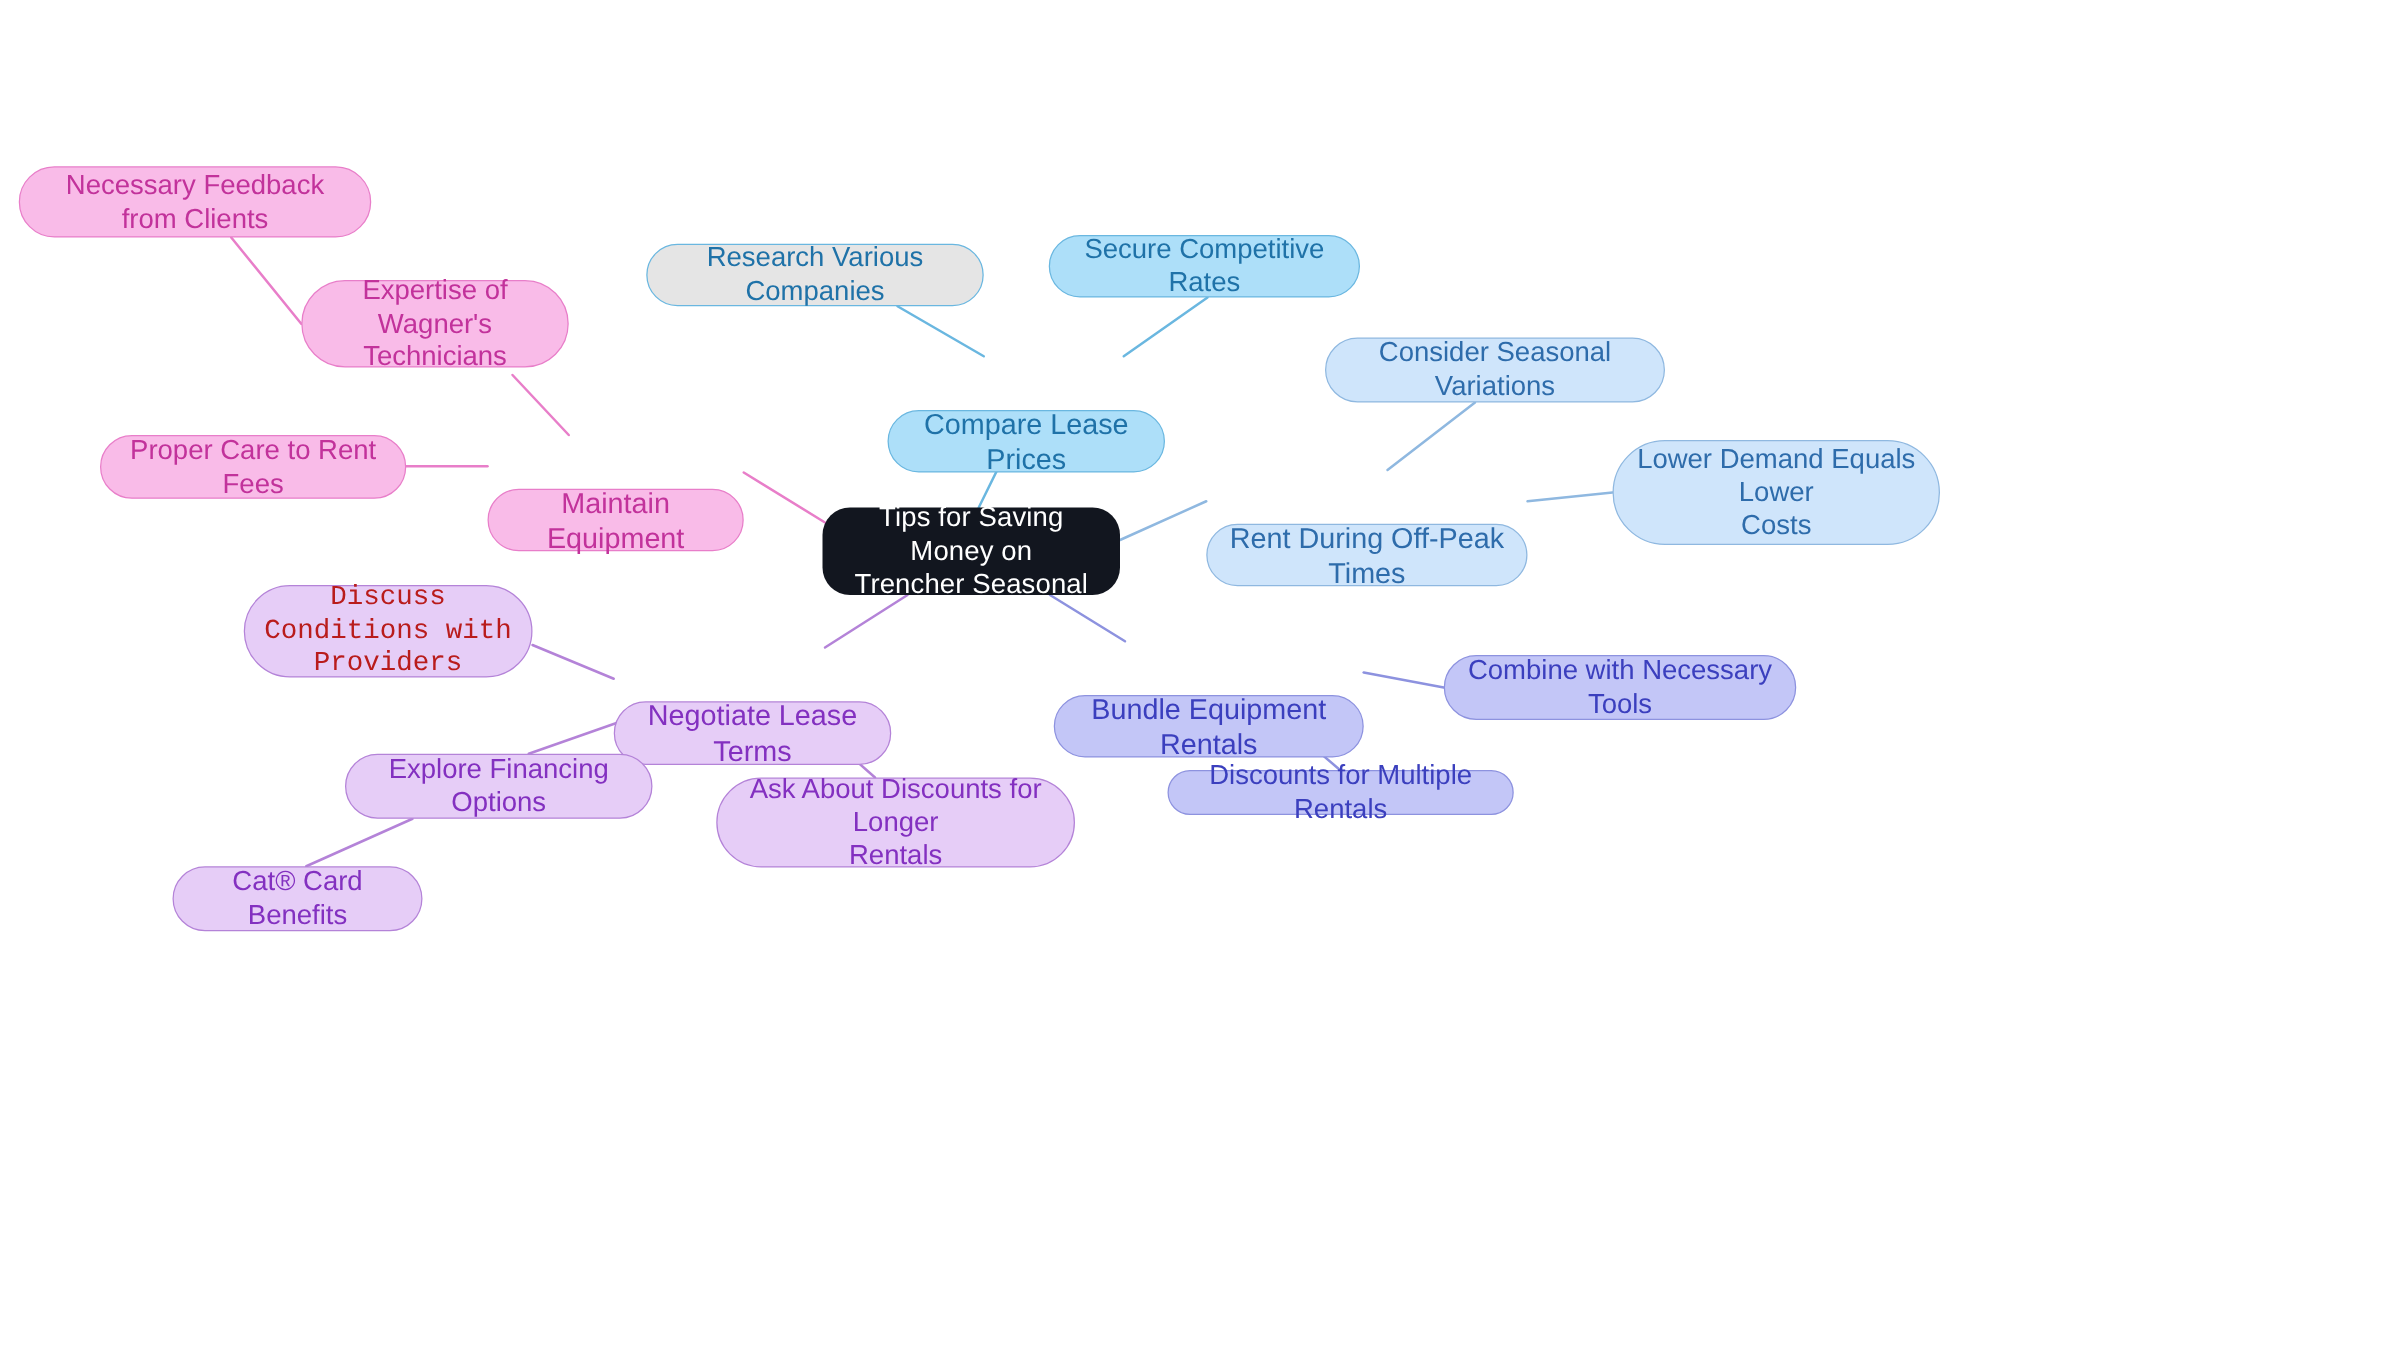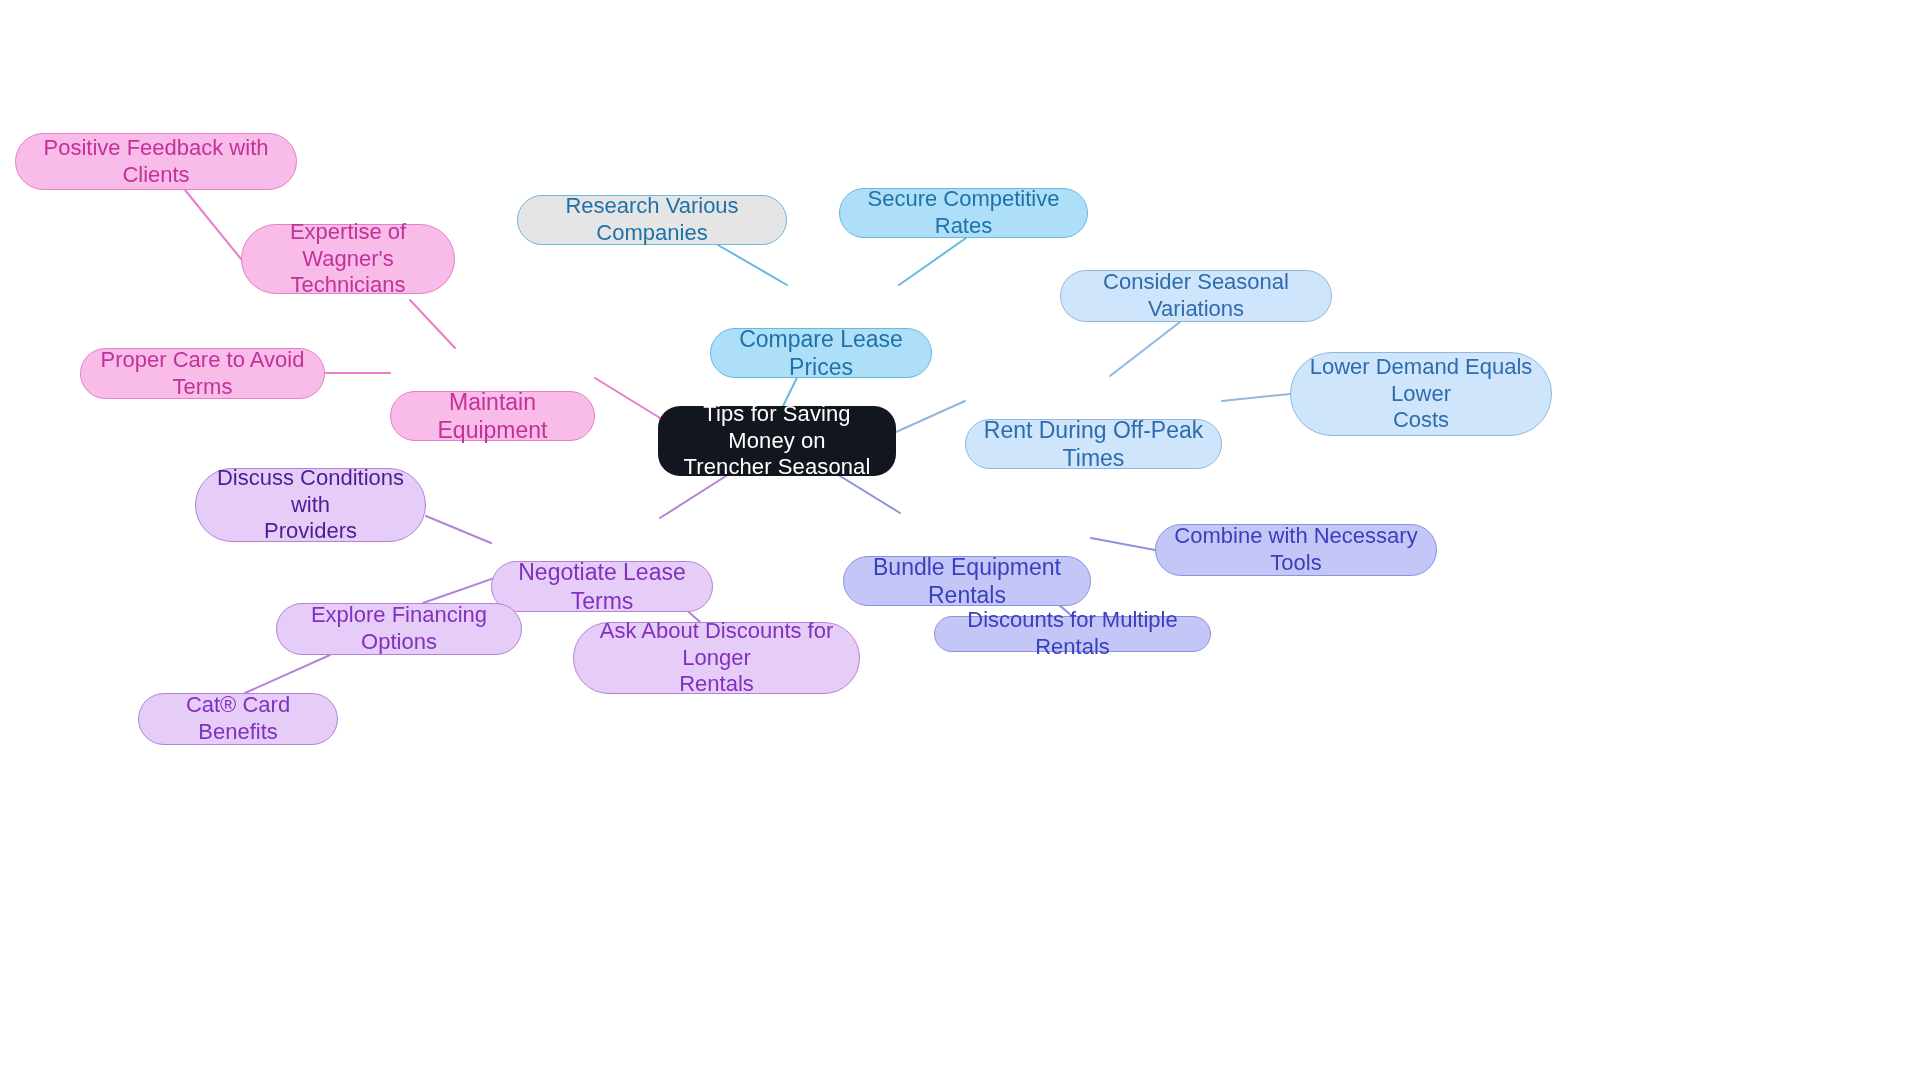--- a/index.html
+++ b/index.html
@@ -86,25 +86,25 @@
       <div class="node lvl2" style="left: 517px; top: 195px; width: 270px; height: 50px; background: #e5e5e5; border-color: rgb(106, 183, 224); color: rgb(31, 114, 168);"><span class="node-text">Research Various Companies</span></div>
       <div class="node lvl2" style="left: 839px; top: 188px; width: 249px; height: 50px; background: rgb(173, 223, 249); border-color: rgb(106, 183, 224); color: rgb(31, 114, 168);"><span class="node-text">Secure Competitive Rates</span></div>
       <div class="node lvl1" style="left: 965px; top: 376px; width: 257px; height: 50px; background: rgb(207, 229, 251); border-color: rgb(143, 184, 224); color: rgb(46, 108, 171);"><span class="node-text">Rent During Off-Peak Times</span></div>
       <div class="node lvl2" style="left: 1060px; top: 270px; width: 272px; height: 52px; background: rgb(207, 229, 251); border-color: rgb(143, 184, 224); color: rgb(46, 108, 171);"><span class="node-text">Consider Seasonal Variations</span></div>
       <div class="node lvl2" style="left: 1290px; top: 352px; width: 262px; height: 84px; background: rgb(207, 229, 251); border-color: rgb(143, 184, 224); color: rgb(46, 108, 171);"><span class="node-text">Lower Demand Equals Lower
 Costs</span></div>
       <div class="node lvl1" style="left: 843px; top: 513px; width: 248px; height: 50px; background: rgb(195, 198, 247); border-color: rgb(141, 146, 223); color: rgb(59, 63, 190);"><span class="node-text">Bundle Equipment Rentals</span></div>
       <div class="node lvl2" style="left: 1155px; top: 524px; width: 282px; height: 52px; background: rgb(195, 198, 247); border-color: rgb(141, 146, 223); color: rgb(59, 63, 190);"><span class="node-text">Combine with Necessary Tools</span></div>
       <div class="node lvl2" style="left: 934px; top: 616px; width: 277px; height: 36px; background: rgb(195, 198, 247); border-color: rgb(141, 146, 223); color: rgb(59, 63, 190);"><span class="node-text">Discounts for Multiple Rentals</span></div>
       <div class="node lvl1" style="left: 491px; top: 518px; width: 222px; height: 51px; background: rgb(230, 205, 247); border-color: rgb(180, 131, 216); color: rgb(131, 48, 192);"><span class="node-text">Negotiate Lease Terms</span></div>
-      <div class="node lvl2" style="left: 195px; top: 468px; width: 231px; height: 74px; background: rgb(230, 205, 247); border-color: rgb(180, 131, 216); color: #4c1d95;"><span class="node-text">Discuss Conditions with
+      <div class="node lvl2" style="left: 195px; top: 468px; width: 231px; height: 74px; background: rgb(230, 205, 247); border-color: rgb(180, 131, 216); color: #b91c1c; font-family: Liberation Mono, monospace;"><span class="node-text">Discuss Conditions with
 Providers</span></div>
       <div class="node lvl2" style="left: 276px; top: 603px; width: 246px; height: 52px; background: rgb(230, 205, 247); border-color: rgb(180, 131, 216); color: rgb(131, 48, 192);"><span class="node-text">Explore Financing Options</span></div>
       <div class="node lvl2" style="left: 573px; top: 622px; width: 287px; height: 72px; background: rgb(230, 205, 247); border-color: rgb(180, 131, 216); color: rgb(131, 48, 192);"><span class="node-text">Ask About Discounts for Longer
 Rentals</span></div>
       <div class="node lvl2" style="left: 138px; top: 693px; width: 200px; height: 52px; background: rgb(230, 205, 247); border-color: rgb(180, 131, 216); color: rgb(131, 48, 192); justify-content: center;"><span class="node-text">Cat® Card Benefits</span></div>
       <div class="node lvl1" style="left: 390px; top: 348px; width: 205px; height: 50px; background: rgb(249, 187, 232); border-color: rgb(232, 126, 201); color: rgb(194, 50, 155);"><span class="node-text">Maintain Equipment</span></div>
-      <div class="node lvl2" style="left: 15px; top: 133px; width: 282px; height: 57px; background: rgb(249, 187, 232); border-color: rgb(232, 126, 201); color: rgb(194, 50, 155);"><span class="node-text">Positive Feedback with Clients</span></div>
+      <div class="node lvl2" style="left: 15px; top: 133px; width: 282px; height: 57px; background: rgb(249, 187, 232); border-color: rgb(232, 126, 201); color: rgb(194, 50, 155);"><span class="node-text">Necessary Feedback from Clients</span></div>
       <div class="node lvl2" style="left: 241px; top: 224px; width: 214px; height: 70px; background: rgb(249, 187, 232); border-color: rgb(232, 126, 201); color: rgb(194, 50, 155);"><span class="node-text">Expertise of Wagner's
 Technicians</span></div>
-      <div class="node lvl2" style="left: 80px; top: 348px; width: 245px; height: 51px; background: rgb(249, 187, 232); border-color: rgb(232, 126, 201); color: rgb(194, 50, 155);"><span class="node-text">Proper Care to Avoid Terms</span></div>
+      <div class="node lvl2" style="left: 80px; top: 348px; width: 245px; height: 51px; background: rgb(249, 187, 232); border-color: rgb(232, 126, 201); color: rgb(194, 50, 155);"><span class="node-text">Proper Care to Rent Fees</span></div>
     </div>
 </div>
 
 </body></html>

